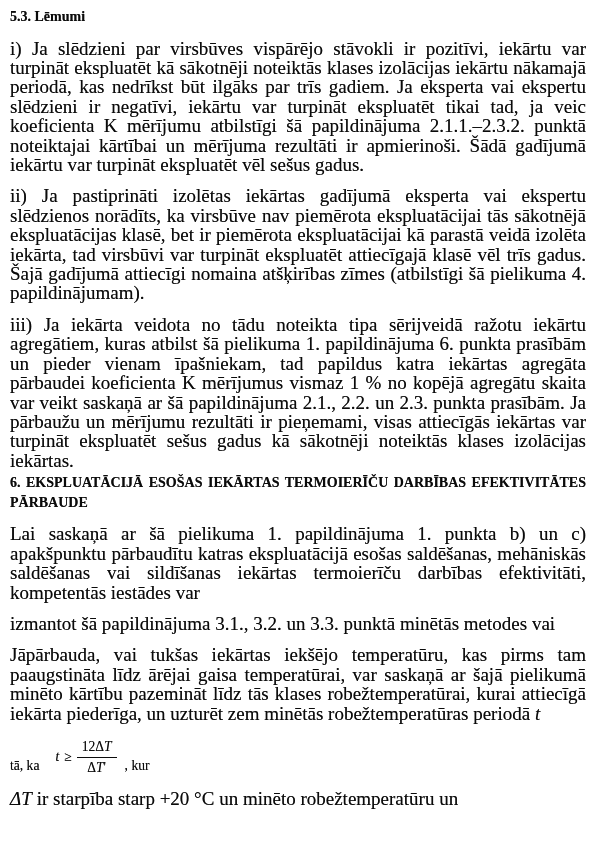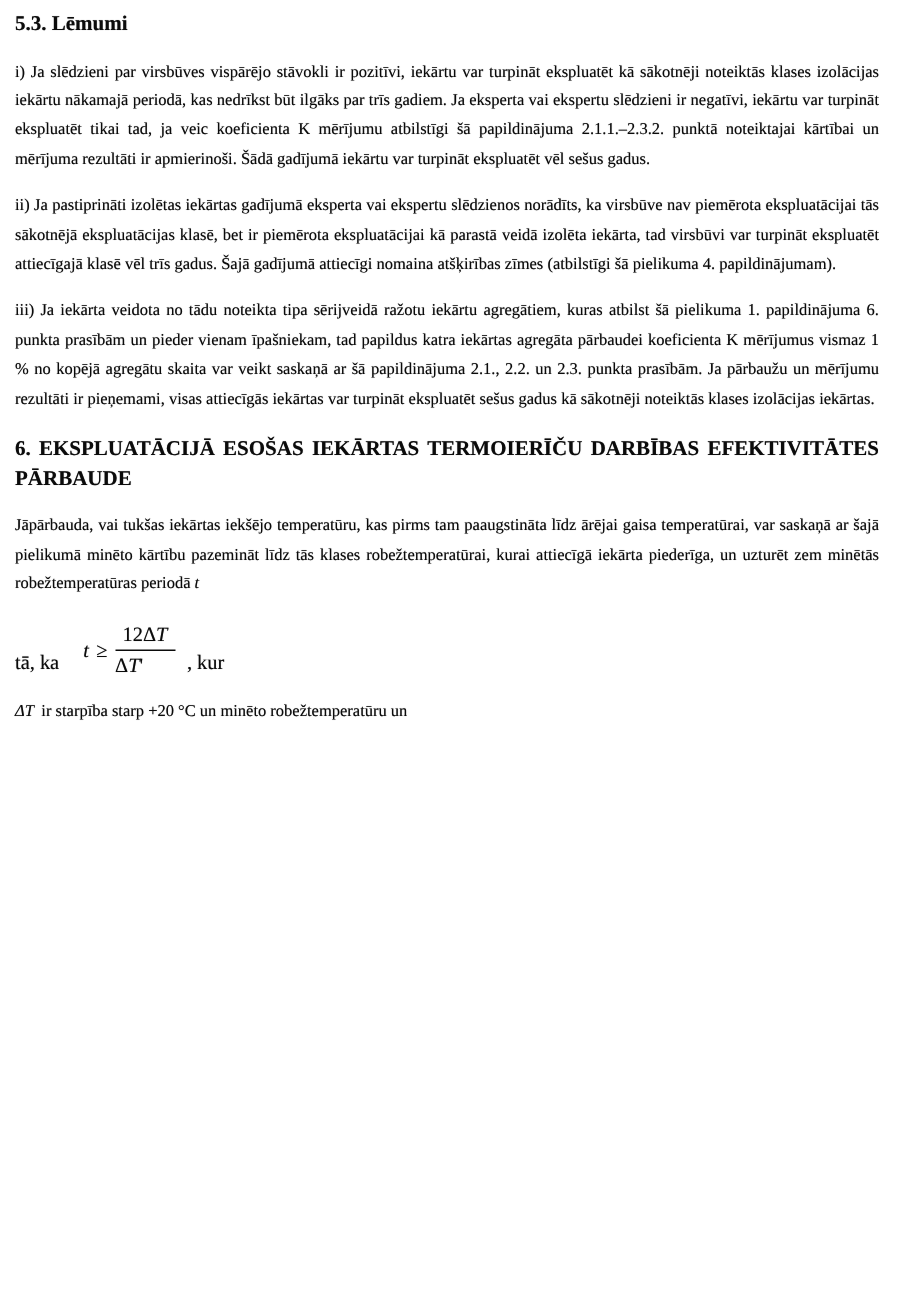--- a/index.html
+++ b/index.html
@@ -12,32 +12,32 @@
     color: #0b0b0b;
   }
   .page {
     width: 600px;
     height: 657px;
     padding: 7px 14px 0 10px;
     background: #ffffff;
     text-shadow: 0 0 0.5px rgba(0,0,0,0.55); 
   }
   .para {
-    font-size: 11px;
+    font-size: 19px;
     line-height: 19.4px;
     text-align: justify;
     margin-top: 12px;
   }
   .para:first-child { margin-top: 0; }
   .heading {
     font-weight: bold;
     font-size: 14px;
     line-height: 19.6px;
     text-align: justify;
-    margin-top: 14px;
+    margin-top: 3px;
   }
   .heading-top { margin-top: 0; }
   .it { font-style: italic; }
   .sym { font-style: italic; margin-right: 5px; margin-top: 32px; }
   
   .formula-row {
     display: flex;
     align-items: flex-end;
     margin-top: 15px;
     margin-bottom: 4px;
@@ -49,20 +49,21 @@
     display: inline-flex;
     align-items: center;
     margin-left: 16px;
     margin-right: 8px;
   }
   .eq-var { font-style: italic; }
   .eq-rel { font-style: normal; margin: 0 5px; }
   .frac {
     display: inline-flex;
     flex-direction: column;
+    align-items: center;
     line-height: 18px;
   }
   .frac .num {
     padding: 0 5px 1px 5px;
     border-bottom: 1px solid #0b0b0b;
   }
   .frac .den { padding-top: 1px; }
   .eq-delta { font-style: normal; }
 </style>
 </head>
@@ -73,21 +74,23 @@
   <div class="heading heading-top">5.3. Lēmumi</div>
 
   <div class="para">i) Ja slēdzieni par virsbūves vispārējo stāvokli ir pozitīvi, iekārtu var turpināt ekspluatēt kā sākotnēji noteiktās klases izolācijas iekārtu nākamajā periodā, kas nedrīkst būt ilgāks par trīs gadiem. Ja eksperta vai ekspertu slēdzieni ir negatīvi, iekārtu var turpināt ekspluatēt tikai tad, ja veic koeficienta K mērījumu atbilstīgi šā papildinājuma 2.1.1.–2.3.2. punktā noteiktajai kārtībai un mērījuma rezultāti ir apmierinoši. Šādā gadījumā iekārtu var turpināt ekspluatēt vēl sešus gadus.</div>
 
   <div class="para">ii) Ja pastiprināti izolētas iekārtas gadījumā eksperta vai ekspertu slēdzienos norādīts, ka virsbūve nav piemērota ekspluatācijai tās sākotnējā ekspluatācijas klasē, bet ir piemērota ekspluatācijai kā parastā veidā izolēta iekārta, tad virsbūvi var turpināt ekspluatēt attiecīgajā klasē vēl trīs gadus. Šajā gadījumā attiecīgi nomaina atšķirības zīmes (atbilstīgi šā pielikuma 4. papildinājumam).</div>
 
   <div class="para">iii) Ja iekārta veidota no tādu noteikta tipa sērijveidā ražotu iekārtu agregātiem, kuras atbilst šā pielikuma 1. papildinājuma 6. punkta prasībām un pieder vienam īpašniekam, tad papildus katra iekārtas agregāta pārbaudei koeficienta K mērījumus vismaz 1 % no kopējā agregātu skaita var veikt saskaņā ar šā papildinājuma 2.1., 2.2. un 2.3. punkta prasībām. Ja pārbaužu un mērījumu rezultāti ir pieņemami, visas attiecīgās iekārtas var turpināt ekspluatēt sešus gadus kā sākotnēji noteiktās klases izolācijas iekārtas.</div>
 
   <div class="heading">6. EKSPLUATĀCIJĀ ESOŠAS IEKĀRTAS TERMOIERĪČU DARBĪBAS EFEKTIVITĀTES PĀRBAUDE</div>
 
+  <div class="para">Lai saskaņā ar šā pielikuma 1. papildinājuma 1. punkta b) un c) apakšpunktu pārbaudītu katras ekspluatācijā esošas saldēšanas, mehāniskās saldēšanas vai sildīšanas iekārtas termoierīču darbības efektivitāti, kompetentās iestādes var</div>
 
+  <div class="para">izmantot šā papildinājuma 3.1., 3.2. un 3.3. punktā minētās metodes vai</div>
 
 
 
   <div class="para"><span>Jāpārbauda, vai tukšas iekārtas iekšējo temperatūru, kas pirms tam paaugstināta līdz ārējai gaisa temperatūrai, var saskaņā ar šajā pielikumā minēto kārtību pazemināt līdz tās klases robežtemperatūrai, kurai attiecīgā iekārta piederīga, un uzturēt zem minētās robežtemperatūras periodā </span><span class="it">t</span></div>
 
   <div class="formula-row">
     <span class="formula-text">tā, ka</span>
     <span class="equation">
       <span class="eq-var">t</span>
       <span class="eq-rel">≥</span>

